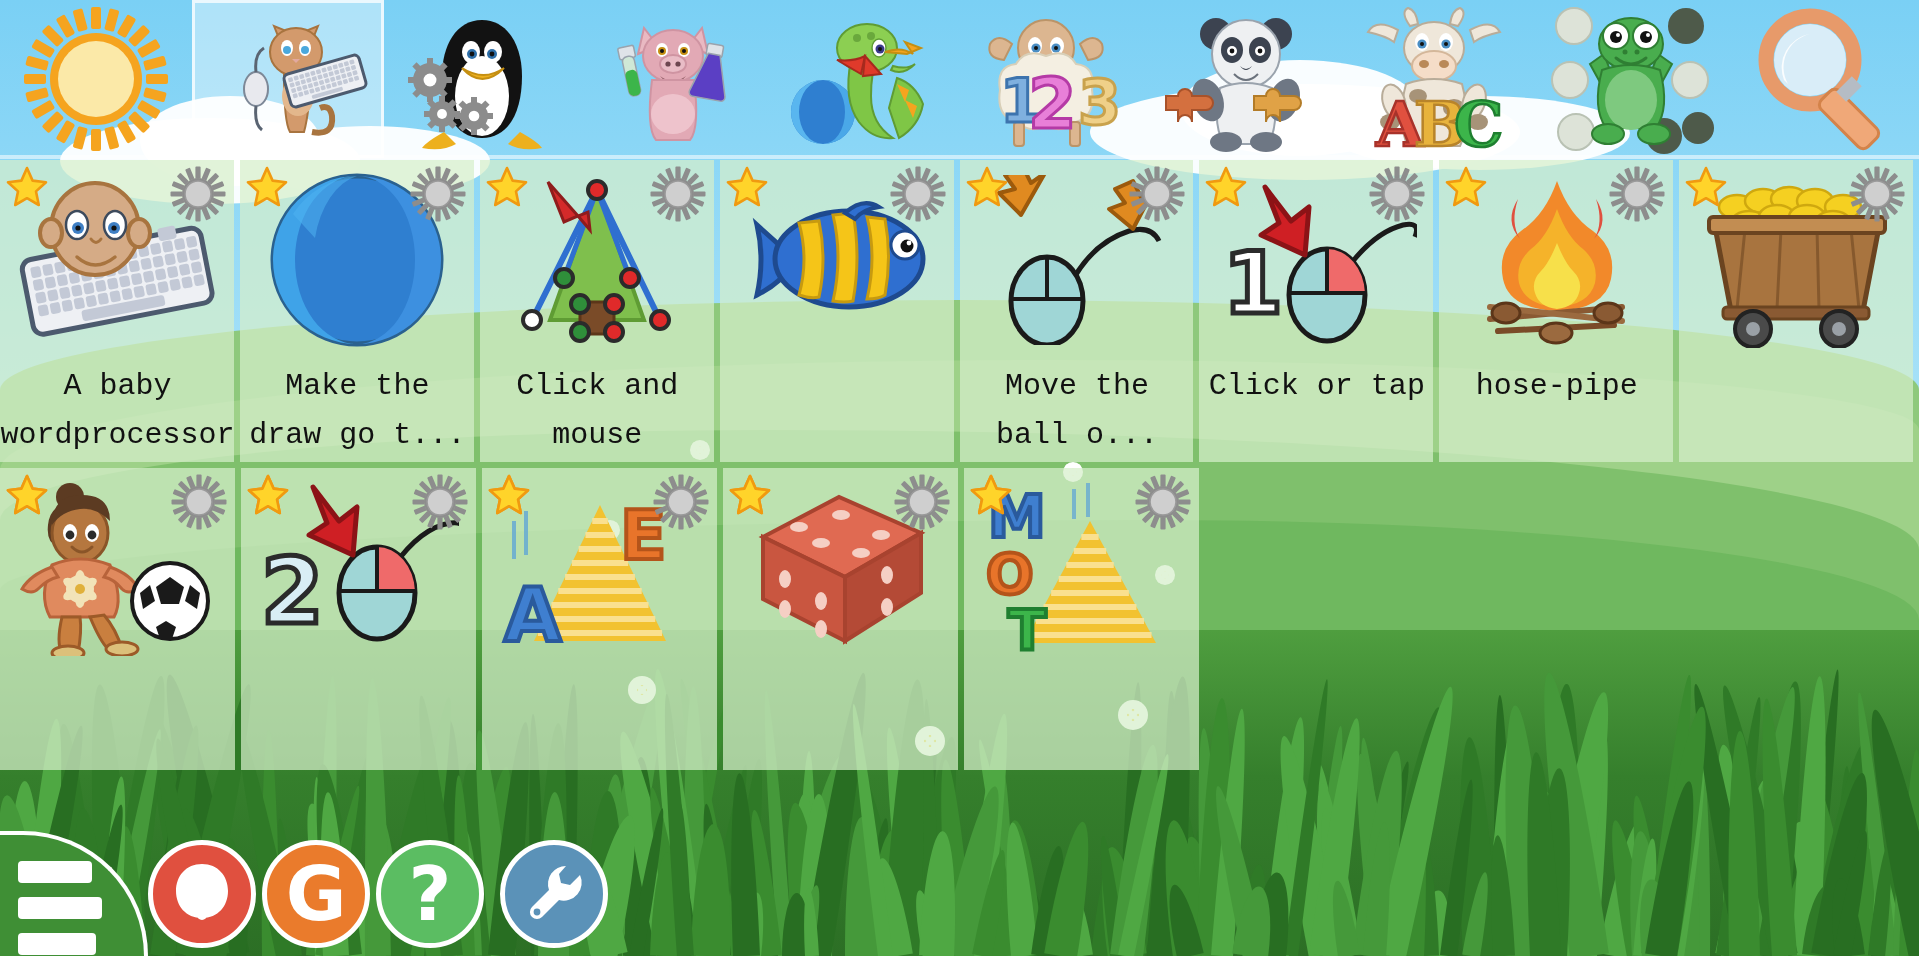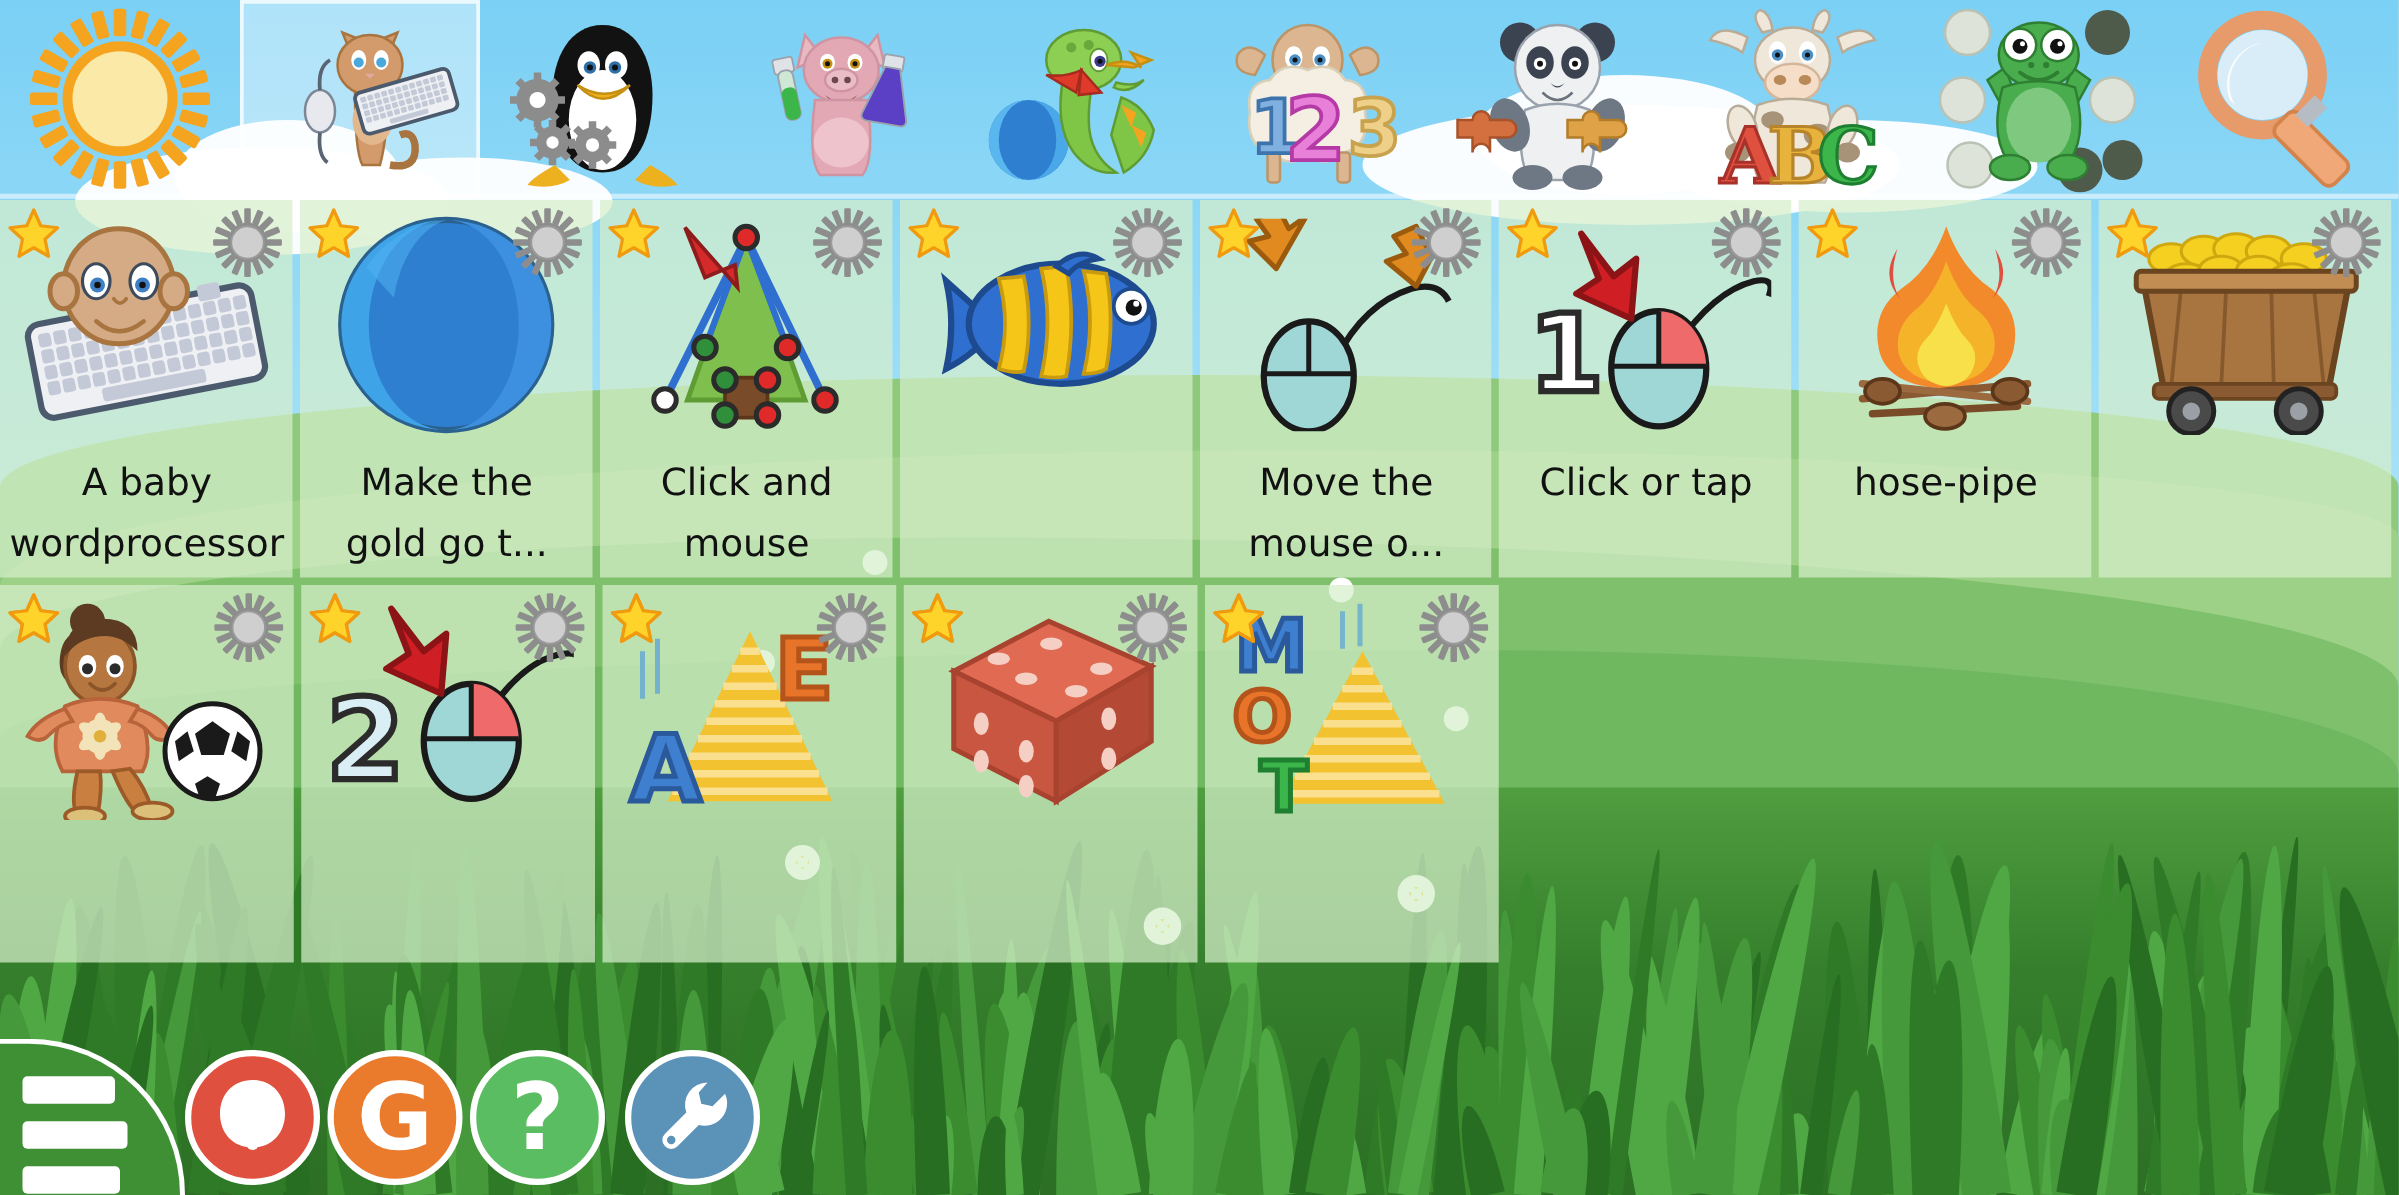--- a/index.html
+++ b/index.html
@@ -113,21 +113,21 @@
   }
   .tile-label {
     position: absolute; left: 0; top: 196px; width: 235px; height: 106px;
     display: flex; flex-direction: column; align-items: center; justify-content: flex-start;
     padding-top: 6px;
     font-family: "DejaVu Sans", sans-serif;
     font-size: 30px; line-height: 49px; color: #111;
     text-align: center;
     white-space: nowrap;
   }
-  .tile-label span { display:block; }
+  .tile-label span { display:block;font-family:Liberation Mono, monospace; }
   .stars {
     position: absolute; left: 6px; top: 6px; z-index: 4;
     width: 72px; height: 52px;
   }
   .stars svg { position: absolute; }
   .star-a { left: 0; top: 0; }
   .star-b { left: 22px; top: 22px; }
   .fav {
     position: absolute; right: 8px; top: 6px; z-index: 4;
     width: 56px; height: 56px;
@@ -1203,21 +1203,21 @@
           <div class="tile-art">
             <svg width="180" height="180" viewBox="0 0 180 180">
   <circle cx="90" cy="90" r="84" fill="#2f7fd0" stroke="#2a618f" stroke-width="5"></circle>
   <path d="M90 6 a84 84 0 0 1 0 168 a58 84 0 0 0 0-168z" fill="#3d90e0"></path>
   <path d="M6 90 a84 84 0 0 1 84-84 a62 84 0 0 0 0 168 a84 84 0 0 1-84-84z" fill="#3fa3e8"></path>
   <path d="M26 44 a84 84 0 0 1 64-38 a54 84 0 0 0-42 62z" fill="#4fb3f0" opacity=".55"></path>
 </svg>
           </div>
           <div class="tile-label">
             <span>Make the</span>
-            <span>gold go t...</span>
+            <span>draw go t...</span>
           </div>
         </div>
         <div class="tile">
           <div class="stars">
             <span class="star-a"><svg width="42" height="42" viewBox="0 0 42 42">
   <path d="M21 2 L26.6 14.6 L40 16.2 L30 25.4 L32.8 39 L21 32.2 L9.2 39 L12 25.4 L2 16.2 L15.4 14.6z" fill="#ffd42a" stroke="#f09a10" stroke-width="2.6" stroke-linejoin="round"></path>
 </svg></span>
             
           </div>
           <div class="fav"><svg width="56" height="56" viewBox="0 0 56 56">
@@ -1348,21 +1348,21 @@
   <ellipse cx="70" cy="126" rx="36" ry="44" fill="#9fd6d6" stroke="#1a1a1a" stroke-width="5"></ellipse>
   <path d="M70 82 v42 M34 124 h72" stroke="#1a1a1a" stroke-width="4" fill="none"></path>
   <g fill="#e08a20" stroke="#9c5a0c" stroke-width="4" stroke-linejoin="round">
     <path d="M48 46 l-22-22 l16-4 l-10-14 l18-8 l8 16 l14-10z" transform="translate(-4,-6)"></path>
     <path d="M146 54 l-24-20 l16-6 l-10-14 l18-8 l8 16 l14-10z" transform="translate(10,0)"></path>
   </g>
 </svg>
           </div>
           <div class="tile-label">
             <span>Move the</span>
-            <span>mouse o...</span>
+            <span>ball o...</span>
           </div>
         </div>
         <div class="tile">
           <div class="stars">
             <span class="star-a"><svg width="42" height="42" viewBox="0 0 42 42">
   <path d="M21 2 L26.6 14.6 L40 16.2 L30 25.4 L32.8 39 L21 32.2 L9.2 39 L12 25.4 L2 16.2 L15.4 14.6z" fill="#ffd42a" stroke="#f09a10" stroke-width="2.6" stroke-linejoin="round"></path>
 </svg></span>
             
           </div>
           <div class="fav"><svg width="56" height="56" viewBox="0 0 56 56">

